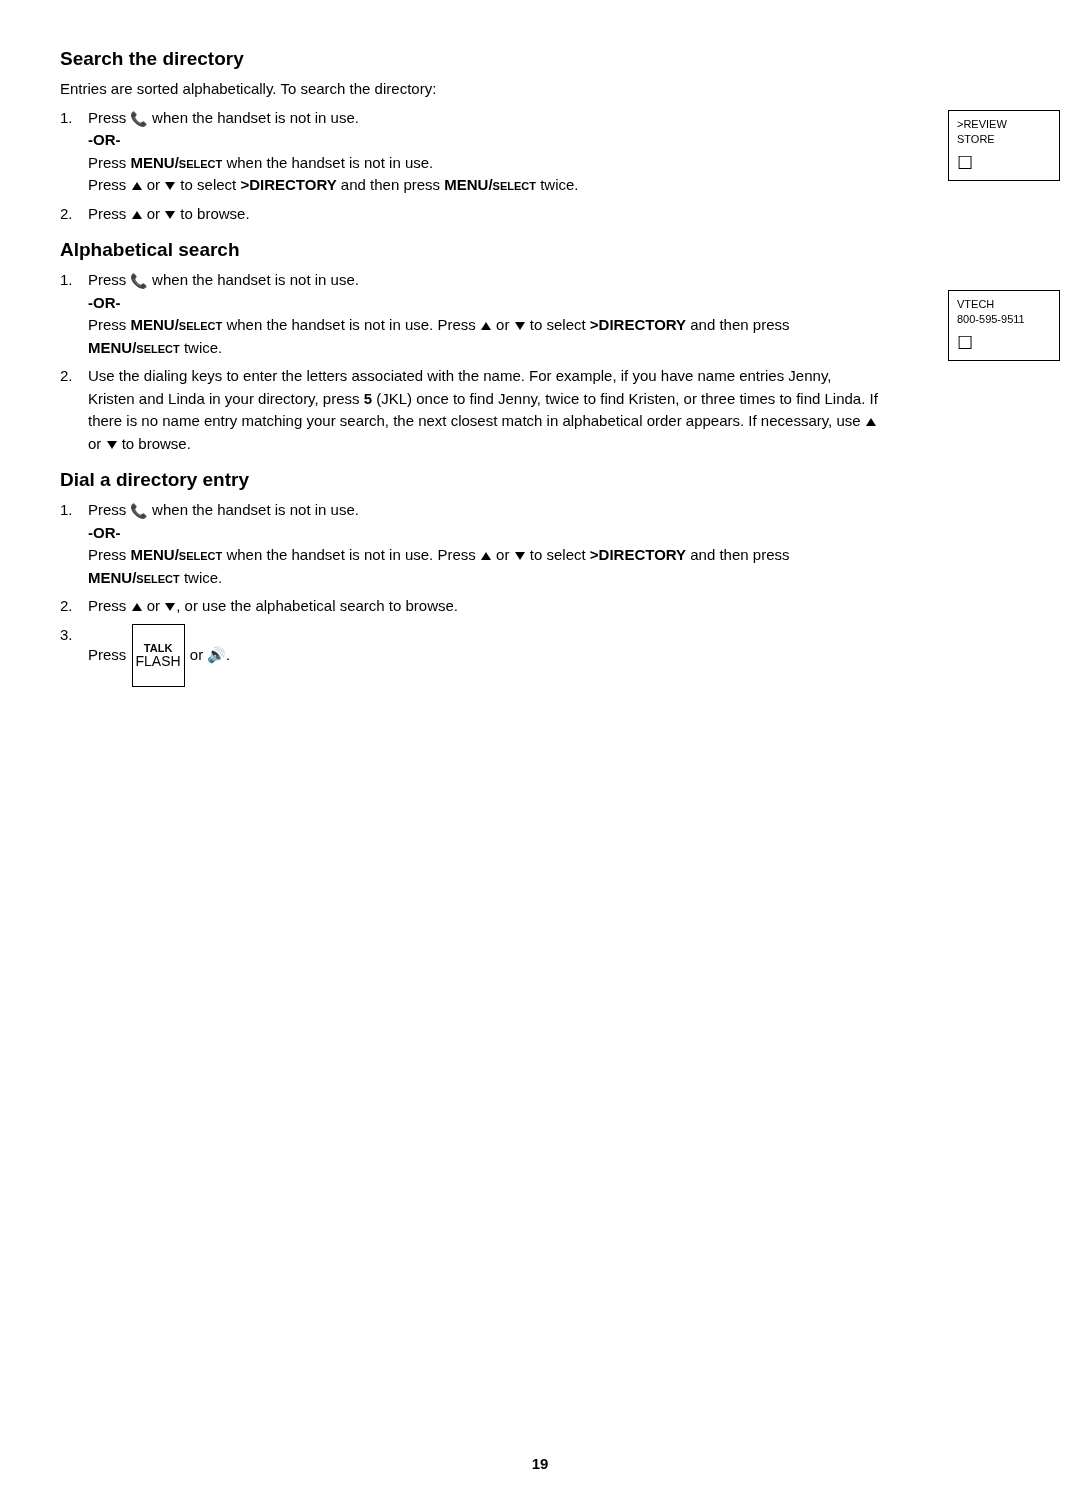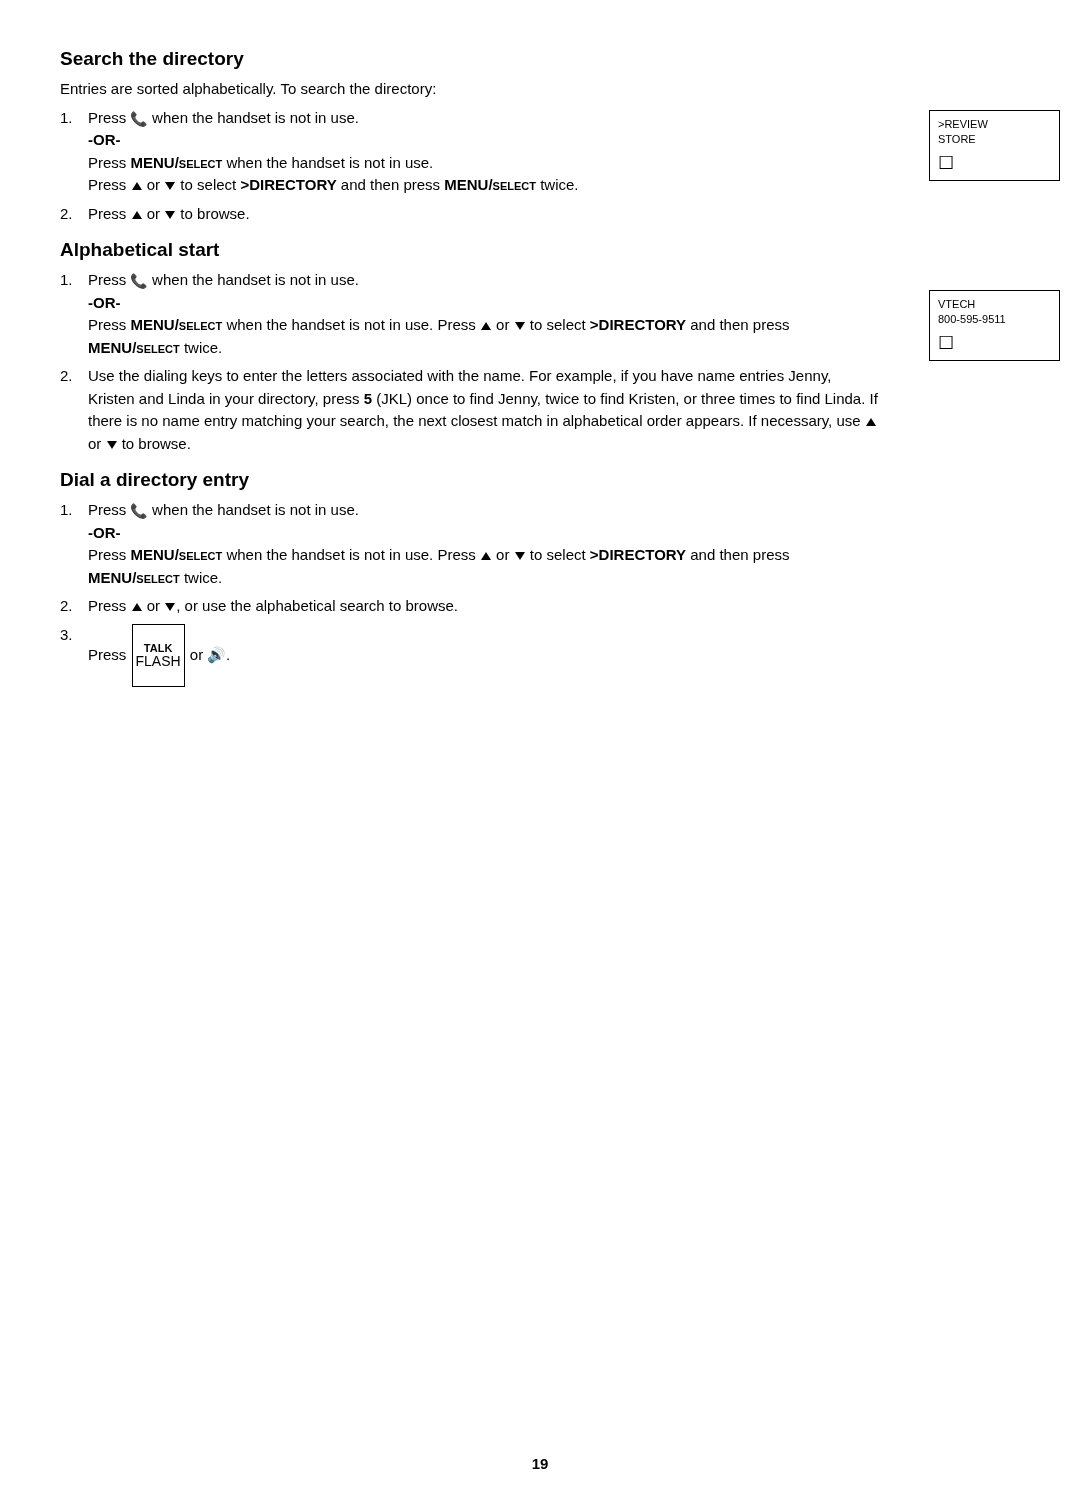--- a/index.html
+++ b/index.html
@@ -67,21 +67,21 @@
       margin-bottom: 20px;
       position: relative;
     }
 
     
     .phone-box {
       position: absolute;
       right: 20px;
       border: 1.5px solid #000;
       background: #ffffff;
-      width: 131px;
+      width: 112px;
       padding: 6px 8px;
       font-size: 12px;
     }
 
     .phone-box-top {
       top: 110px;
     }
 
     .phone-box-bottom {
       top: 290px;
@@ -207,21 +207,21 @@
       <li>
         <span class="list-num">2.</span>
         <span class="list-content">
           Press <span class="triangle-up"></span> or <span class="triangle-down"></span> to browse.
         </span>
       </li>
     </ol>
   </div>
 
   <div class="section-block section-separator">
-    <h2 class="section-title">Alphabetical start</h2>
+    <h2 class="section-title">Alphabetical search</h2>
 
     <ol class="numbered-list">
       <li>
         <span class="list-num">1.</span>
         <span class="list-content">
           Press <span class="phonebook-icon">📞</span> when the handset is not in use.
           <br>
           <strong>-OR-</strong>
           <br>
           Press <strong>MENU/<span class="small-caps">select</span></strong> when the handset is not in use. Press <span class="triangle-up"></span> or <span class="triangle-down"></span> to

